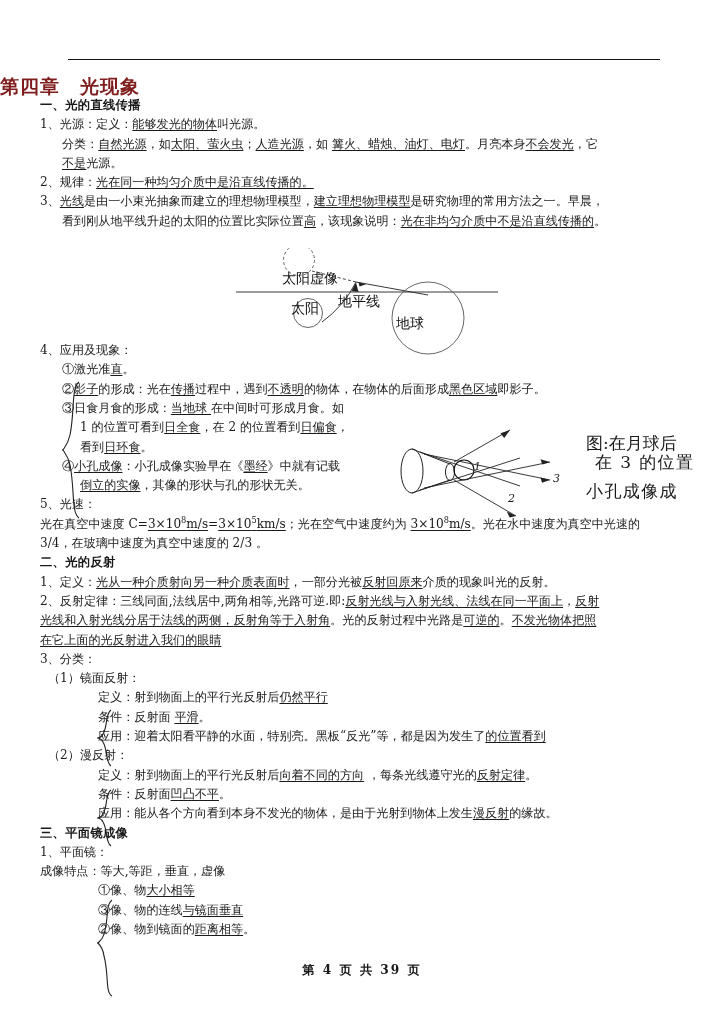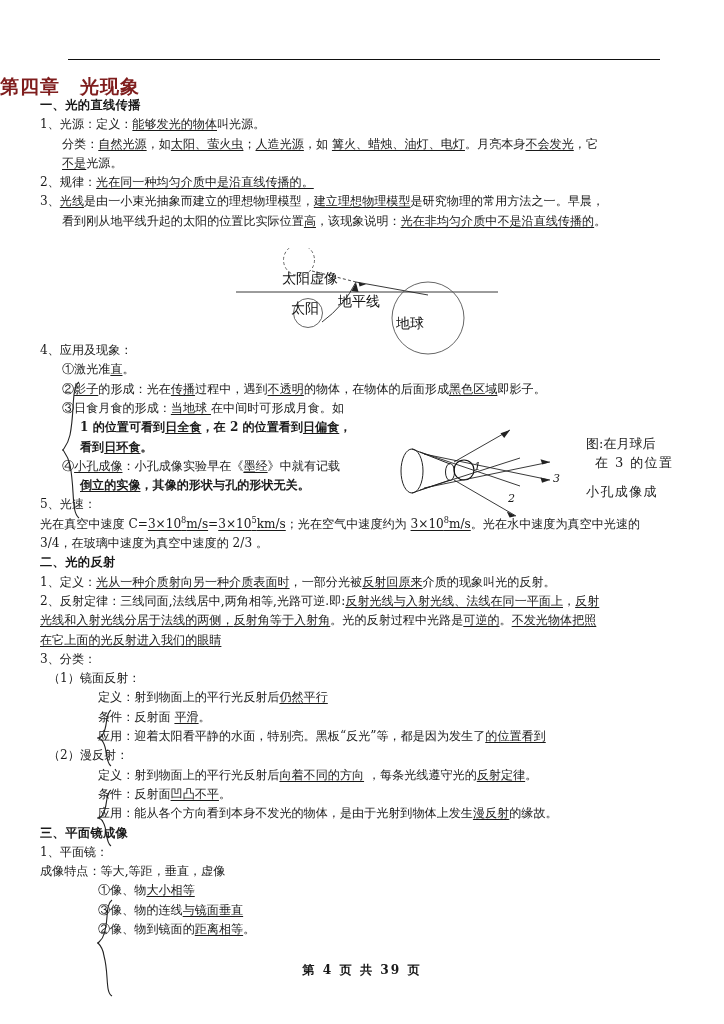--- a/index.html
+++ b/index.html
@@ -53,21 +53,21 @@
     text-align: justify;
   }
   .sec-head {
     font-weight: bold;
     font-family: "DejaVu Sans", "Liberation Sans", sans-serif;
     font-size: 12.3px;
     letter-spacing: 0.3px;
   }
   .ln { display: block; white-space: pre-wrap; }
   .ind1 { padding-left: 22px; }
-  .ind2 { padding-left: 40px; font-weight: bold; }
+  .ind2 { padding-left: 40px; }
   .ind3 { padding-left: 58px; }
   .u { text-decoration: underline; text-underline-offset: 2px; }
   sup { font-size: 0.68em; vertical-align: super; line-height: 0; }
 
   
   .dia1 {
     position: absolute;
     left: 232px;
     top: 248px;
     width: 270px;
@@ -99,21 +99,21 @@
     font-style: italic;
     font-family: "DejaVu Serif", "Liberation Serif", serif;
   }
   .num1 { left: 76px; top: 36px; }
   .num2 { left: 110px; top: 68px; }
   .num3 { left: 155px; top: 48px; }
 
   
   .side-note {
     position: absolute;
-    font-size: 13px;
+    font-size: 17px;
     line-height: 19.3px;
     white-space: nowrap;
   }
   .sn-a { left: 586px; top: 434px; }
   .sn-b { left: 595px; top: 453px; letter-spacing: 1.4px; }
   .sn-c { left: 586px; top: 482px; letter-spacing: 1.4px; }
 
   
   .brace { position: absolute; }
   .brace-apps { left: 62px; top: 380px; }

